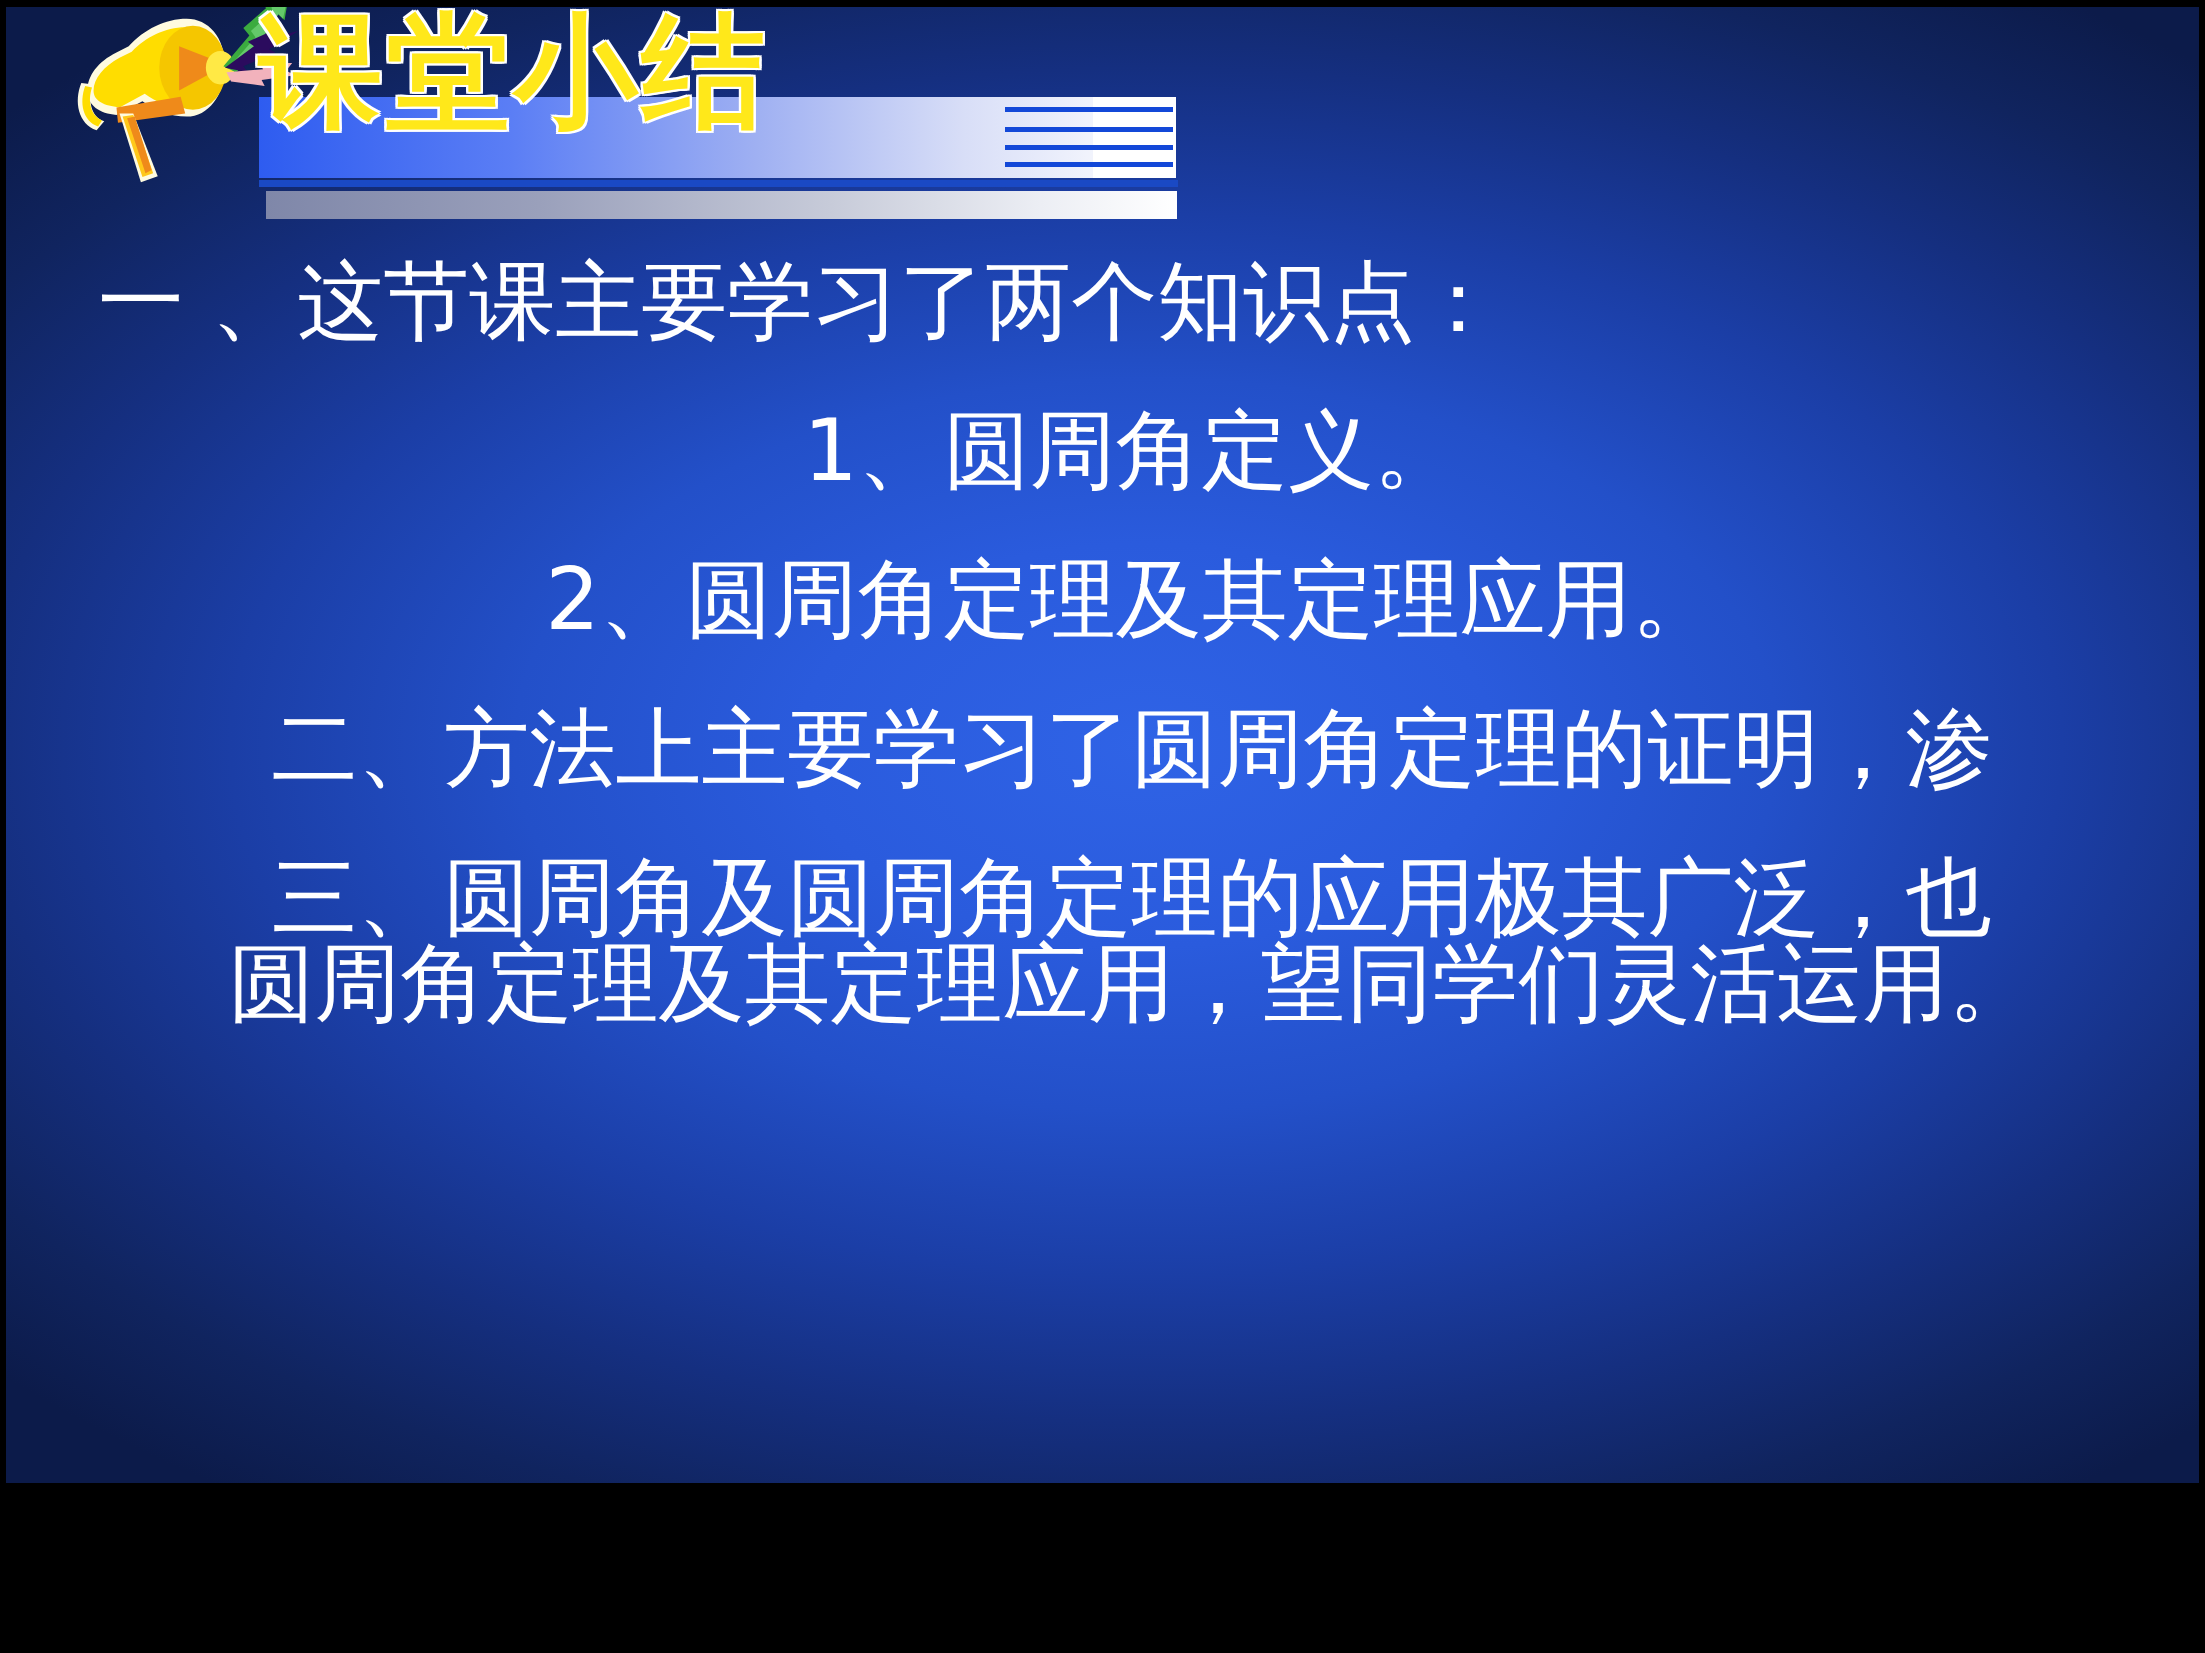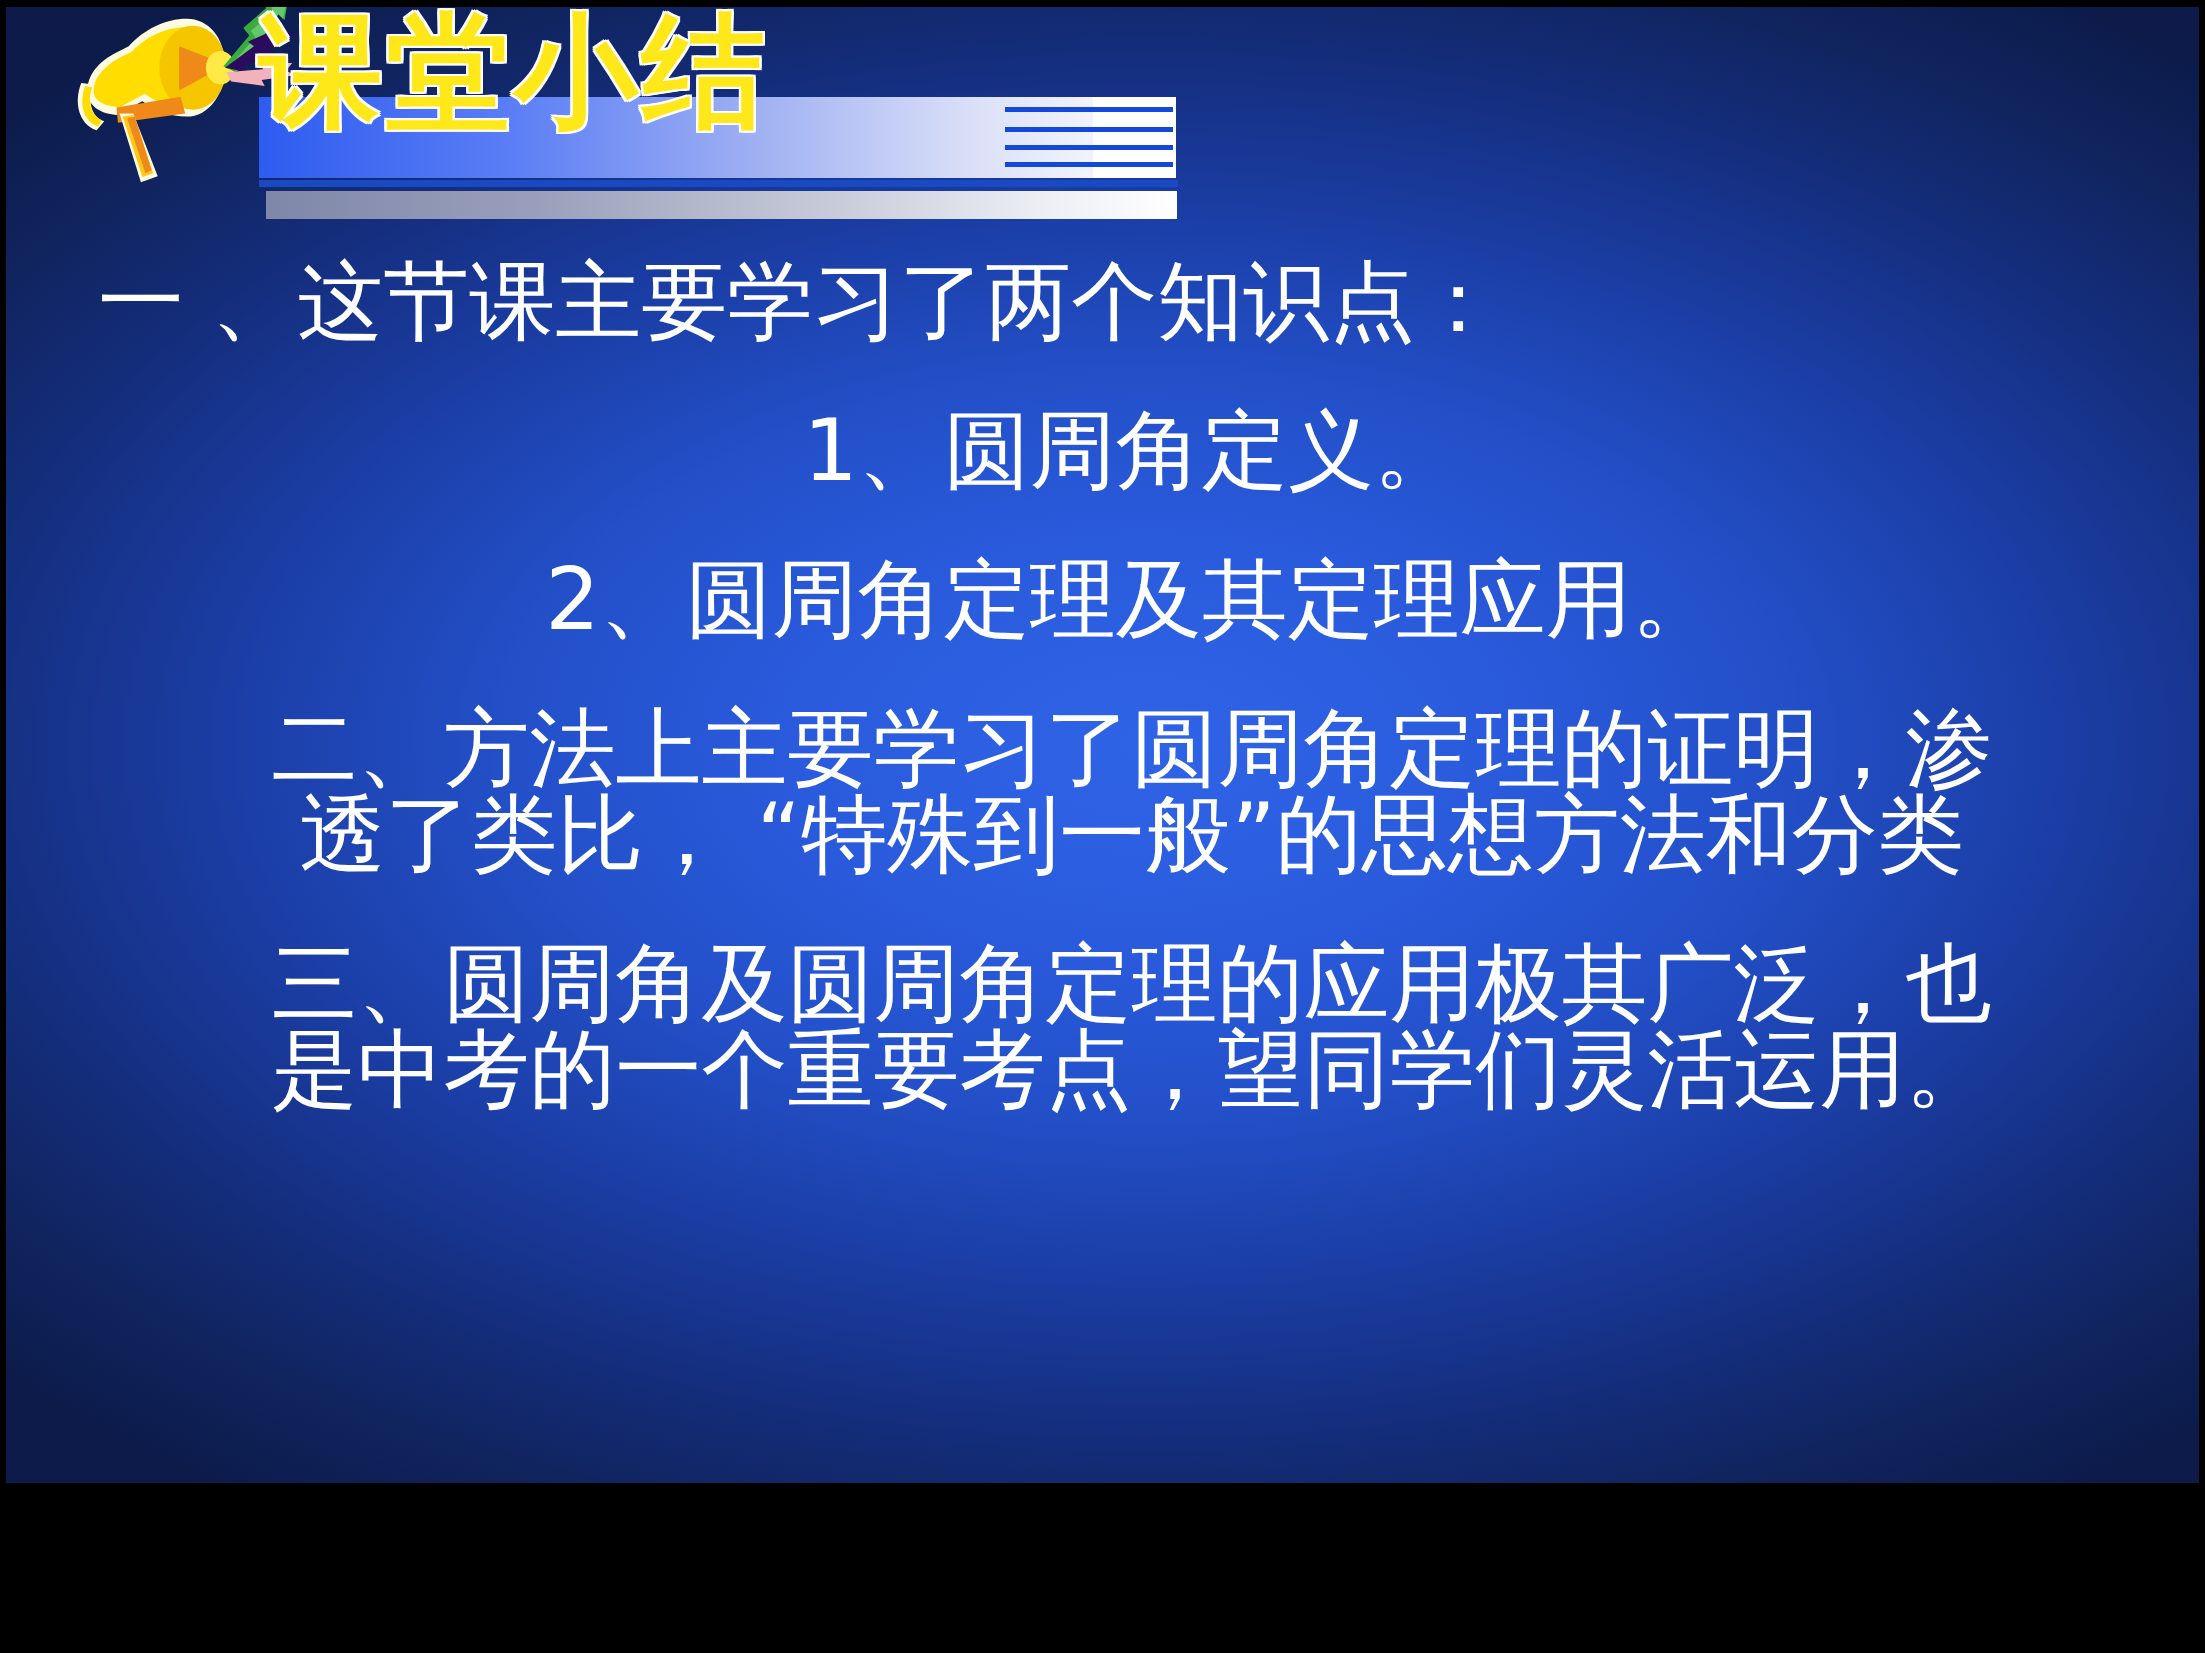--- a/index.html
+++ b/index.html
@@ -188,24 +188,23 @@
   <div id="body-text">
 
     <div class="para">一 、这节课主要学习了两个知识点：</div>
 
     <div class="para p-gap-lg">1、圆周角定义。</div>
 
     <div class="para p-gap-lg">2、圆周角定理及其定理应用。</div>
 
     <div class="p-gap-lg">
       <span class="para-line">二、方法上主要学习了圆周角定理的证明，渗</span>
-      <span class="para-line">透了类比， “特殊到一般”的思想方法和分类</span>
     </div>
 
     <div class="p-gap-lg">
       <span class="para-line">三、圆周角及圆周角定理的应用极其广泛，也</span>
-      <span class="para-line">是中考的一个重要考点，望同学们灵活运用。</span>
+      <span class="para-line">圆周角定理及其定理应用，望同学们灵活运用。</span>
     </div>
 
   </div>
 
 </div>
 
 
 </body></html>

